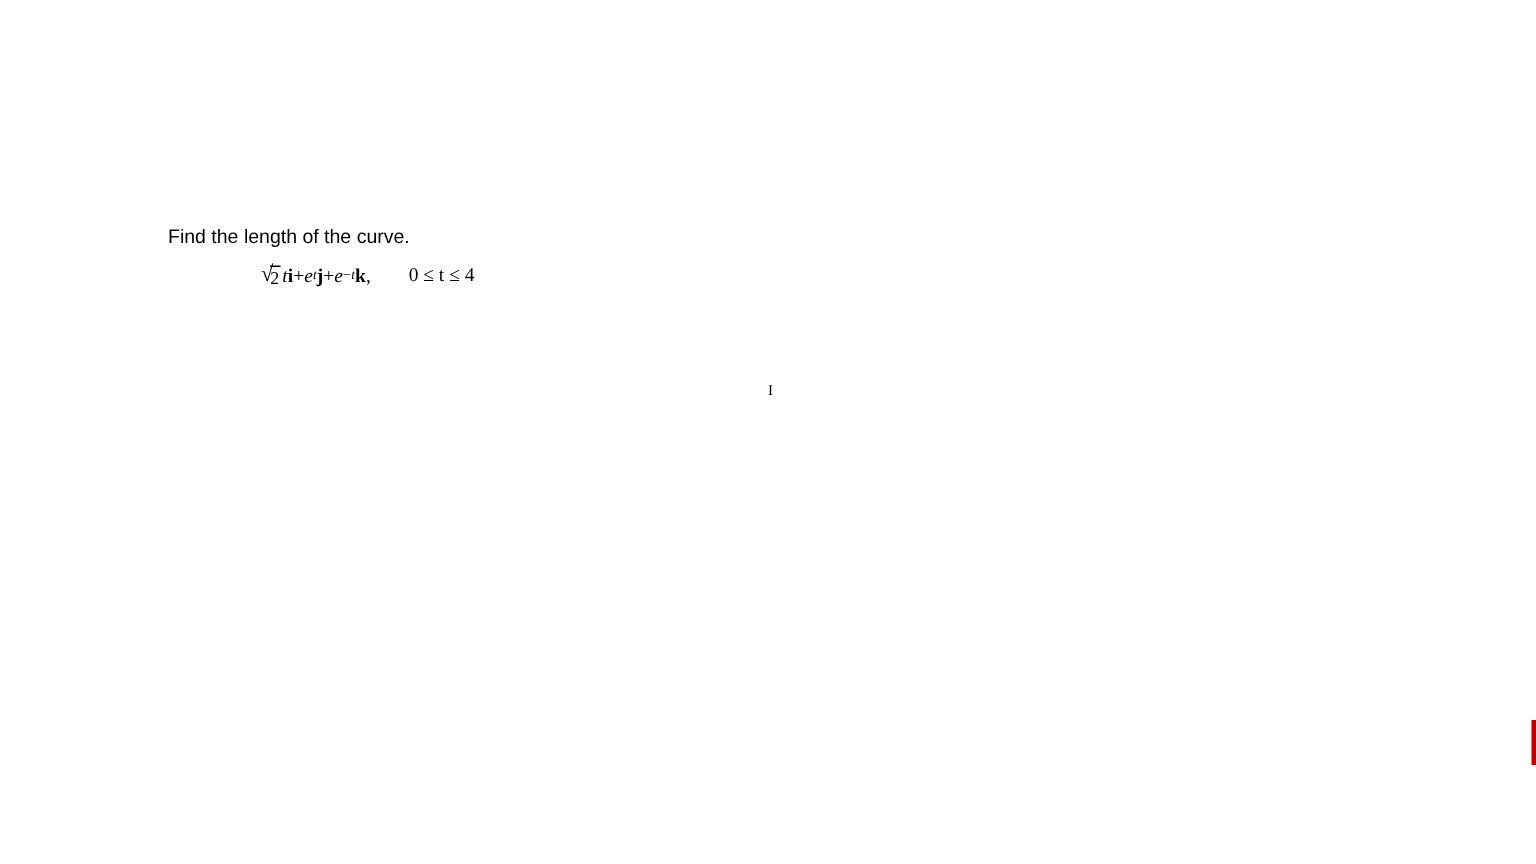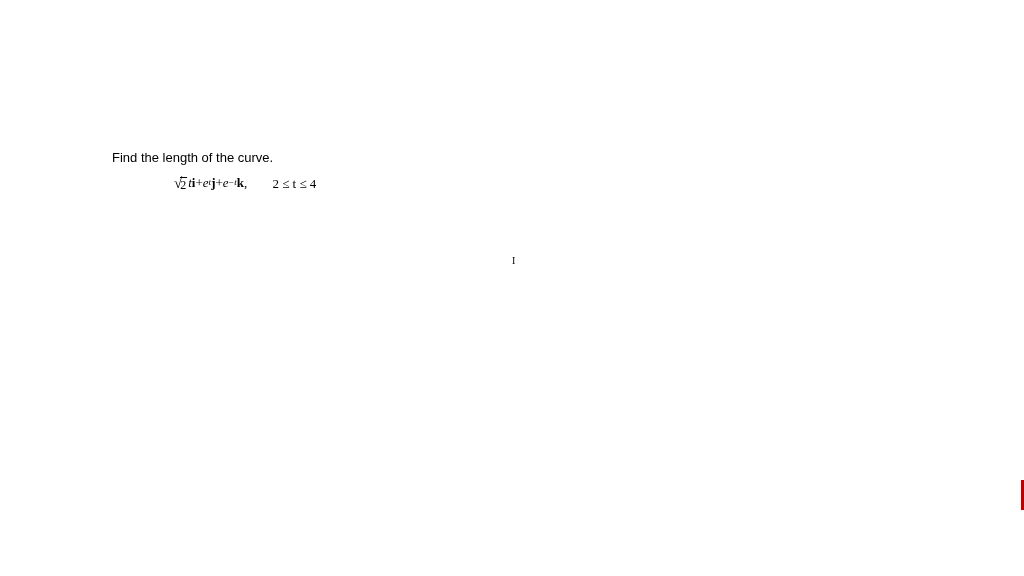--- a/index.html
+++ b/index.html
@@ -112,19 +112,19 @@
       <span class="it">e</span>
       <span class="sup">t</span>
       <span class="bold">j</span>
       <span> + </span>
       <span class="it">e</span>
       <span class="sup"><span class="neg">−</span><span>t</span></span>
       <span class="bold">k</span>
       <span>,</span>
     </span>
     <span class="gap"></span>
-    <span class="dom">2 ≤ t ≤ 4</span>
+    <span class="dom">0 ≤ t ≤ 4</span>
   </div>
 </div>
 
 <div class="cursor">I</div>
 
 <div class="right-edge"></div>
 
 </body></html>

